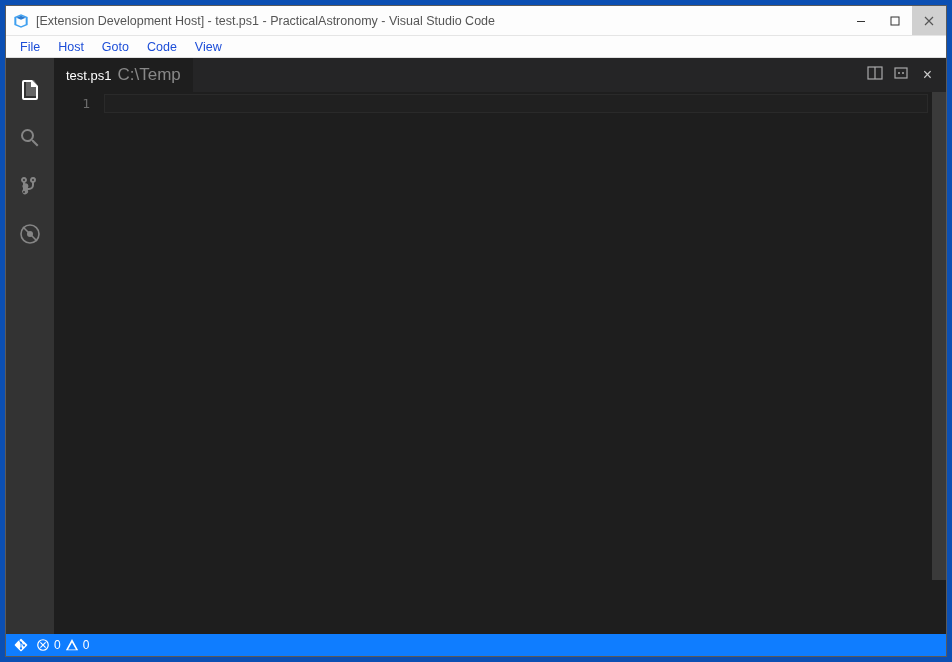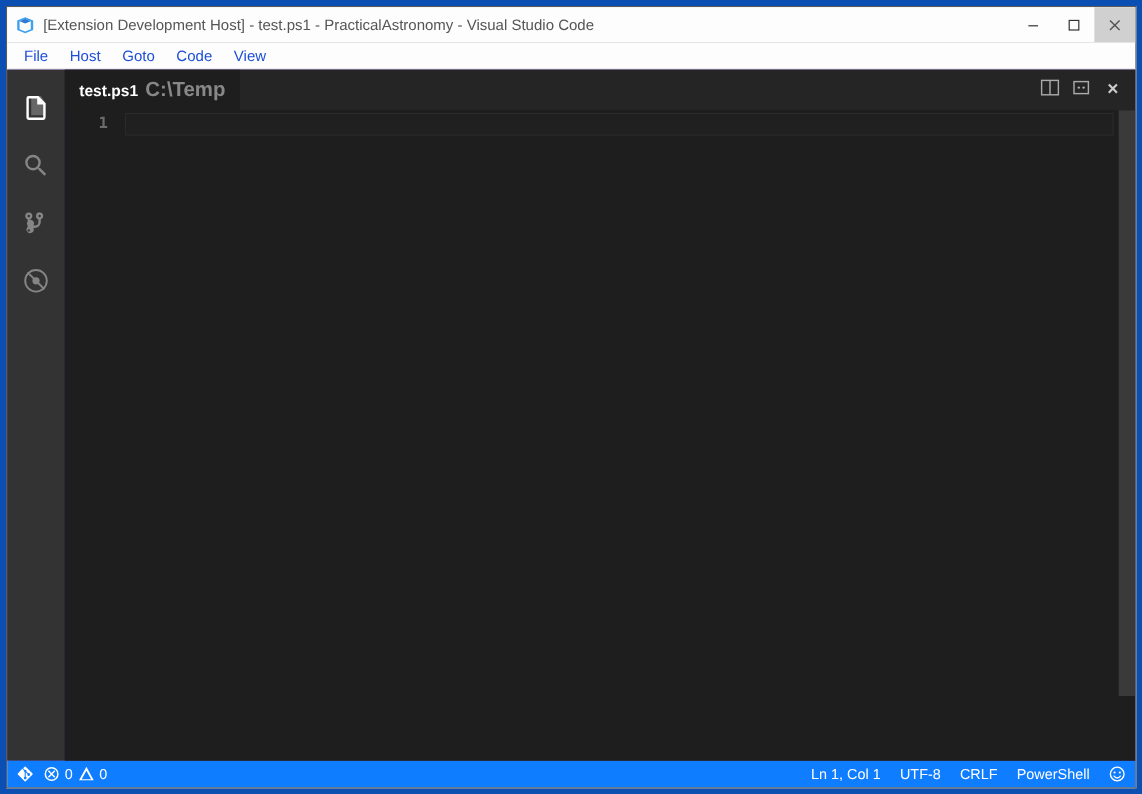--- a/index.html
+++ b/index.html
@@ -64,22 +64,21 @@
       font-size: 12.5px;
       color: #1d4ed8;
       border-bottom: 1px solid #e0e0e0;
     }
     .menu-item { padding: 2px 8px; cursor: pointer; }
     
     .app-body {
       flex: 1;
       display: flex;
       overflow: hidden;
-      background: #4c1d95;
-      font-weight: bold;
+      background: #ec4899;
     }
     .activitybar {
       width: 48px;
       background: #333333;
       display: flex;
       flex-direction: column;
       align-items: center;
       padding-top: 8px;
     }
     .activity-icon {
@@ -300,29 +299,15 @@
             <circle cx="8" cy="8" r="6" fill="none" stroke="currentColor" stroke-width="1.4"></circle>
             <path d="M5 5l6 6M11 5l-6 6" stroke="currentColor" stroke-width="1.4"></path>
           </svg>
         <span>0</span>
         <svg viewBox="0 0 16 16">
             <path fill="currentColor" d="M8 1l7 13H1L8 1zm0 4l-4.5 8h9L8 5z"></path>
           </svg>
         <span>0</span>
       </span>
     </div>
-    <div class="right">
-      <span class="item">Ln 1, Col 1</span>
-      <span class="item">UTF-8</span>
-      <span class="item">CRLF</span>
-      <span class="item">PowerShell</span>
-      <span class="item">
-        <svg viewBox="0 0 16 16">
-            <circle cx="8" cy="8" r="6.5" fill="none" stroke="currentColor" stroke-width="1.3"></circle>
-            <circle cx="5.5" cy="6.5" r="1" fill="currentColor"></circle>
-            <circle cx="10.5" cy="6.5" r="1" fill="currentColor"></circle>
-            <path d="M5 10c1 1.2 2 1.8 3 1.8s2-.6 3-1.8" fill="none" stroke="currentColor" stroke-width="1.3" stroke-linecap="round"></path>
-          </svg>
-      </span>
-    </div>
   </div>
 
 </div>
 
 </body></html>

